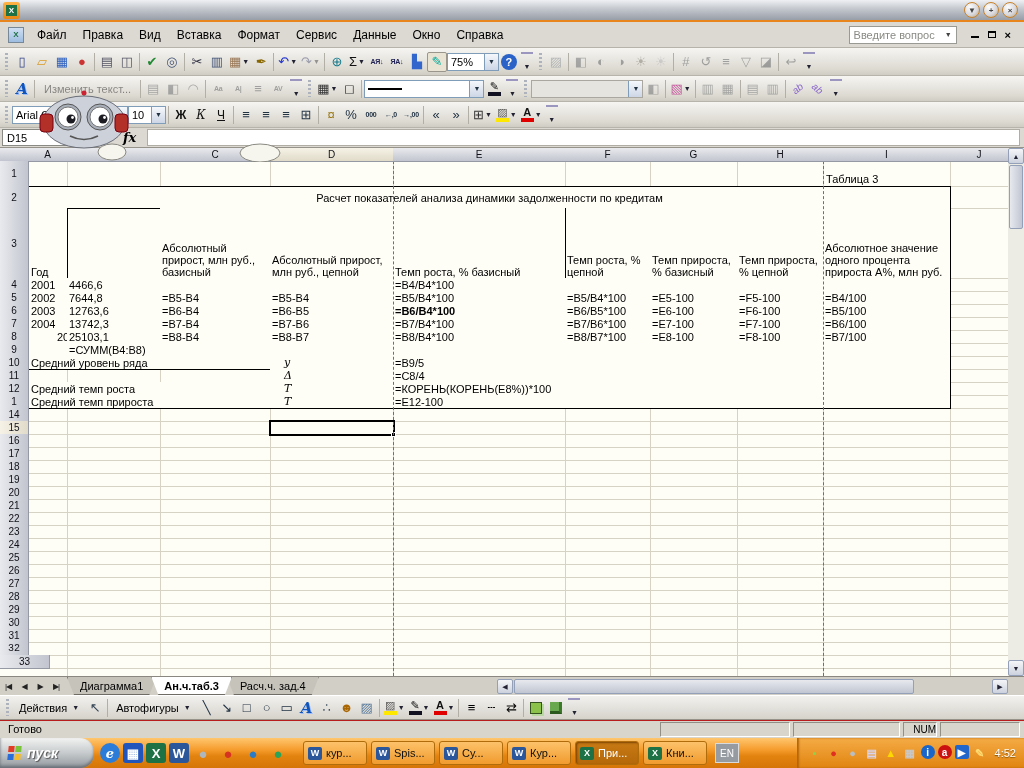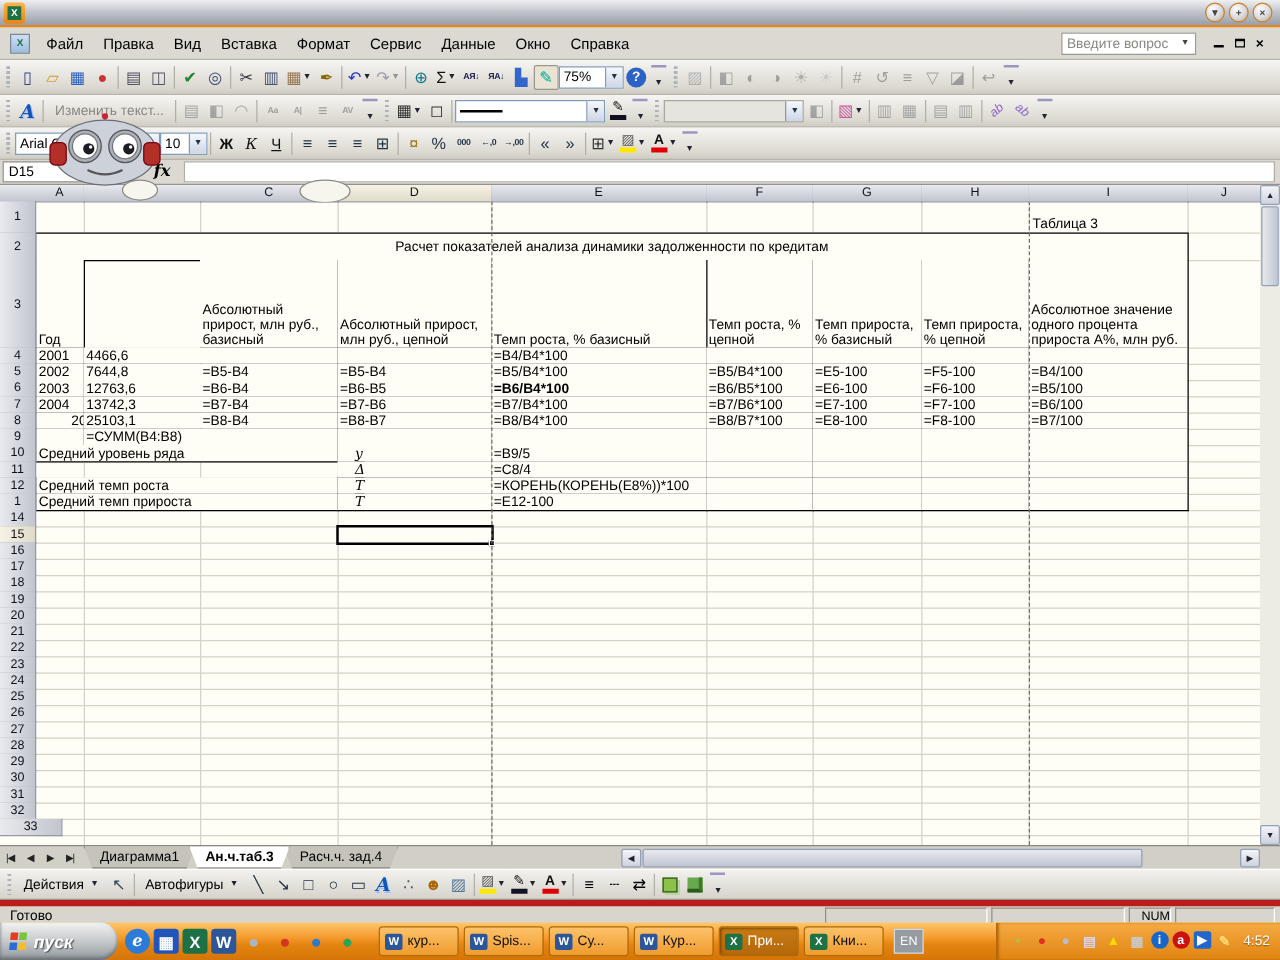--- a/index.html
+++ b/index.html
@@ -84,21 +84,21 @@
 #tabsbar{position:absolute;left:0;top:676px;width:1024px;height:19px;background:#d2cfc7;border-top:1px solid #8a8780;display:flex;align-items:stretch}
 .tnav{width:16px;display:flex;align-items:center;justify-content:center;font-size:8px;color:#222;letter-spacing:-1px}
 .stab{padding:2px 12px;font-size:11px;background:#c6c3bb;border:1px solid #6f6c66;border-top:none;clip-path:polygon(0 0,100% 0,calc(100% - 7px) 100%,7px 100%);margin-left:-5px;display:flex;align-items:center}
 .stab.active{background:#fff;font-weight:bold;z-index:2}
 #hscroll{position:absolute;left:497px;top:1px;width:511px;height:17px;display:flex;align-items:center;gap:1px}
 #hthumb{flex:none;width:400px;height:15px;background:linear-gradient(180deg,#e7e9ee,#c0c6d2);border:1px solid #93a0b8;border-radius:2px}
 #hfill{flex:1}
 
 #drawbar{position:absolute;left:0;top:695px;width:1024px;height:25px;background:linear-gradient(180deg,#f2f1ee,#d6d3cb);border-top:1px solid #fff;border-bottom:1px solid #96938b;display:flex;align-items:center;padding:0 2px}
 
-#statusbar{position:absolute;left:0;top:720px;width:1024px;height:18px;background:#d8d5cd;border-top:5px solid #b91c1c;font-size:11px}
+#statusbar{position:absolute;left:0;top:720px;width:1024px;height:18px;background:#d8d5cd;border-top:1px solid #b91c1c;font-size:11px}
 #ready{position:absolute;left:8px;top:2px}
 .scell{position:absolute;top:1px;height:15px;border:1px solid;border-color:#928f87 #fff #fff #928f87;font-size:10px;display:flex;align-items:center;justify-content:flex-end}
 
 #taskbar{position:absolute;left:0;top:738px;width:1024px;height:30px;background:linear-gradient(180deg,#ffc66e,#f59b2c 40%,#e3830f 60%,#d57508);display:flex;align-items:center}
 #startbtn{width:94px;height:30px;border-radius:0 14px 14px 0;background:linear-gradient(180deg,#f2f3f2,#c6cacc 50%,#8f979d);display:flex;align-items:center;gap:5px;padding-left:8px;box-shadow:inset 0 -2px 3px #6a7077}
 #startflag{width:14px;height:14px;display:grid;grid-template-columns:6px 6px;grid-gap:1px;transform:skewX(-6deg)}
 #startflag i{display:block;width:6px;height:6px}
 #startlabel{color:#fff;font-weight:bold;font-style:italic;font-size:14px;text-shadow:1px 1px 1px #555}
 #qlaunch{display:flex;align-items:center;gap:3px;padding:0 6px}
 .qlico{width:22px;height:22px;display:flex;align-items:center;justify-content:center;font-size:15px;font-weight:bold}
@@ -632,21 +632,21 @@
       <div class="rowh" style="left: 0px; top: 364px; width: 29px; height: 14px;">22</div>
       <div class="rowh" style="left: 0px; top: 377px; width: 29px; height: 14px;">23</div>
       <div class="rowh" style="left: 0px; top: 390px; width: 29px; height: 14px;">24</div>
       <div class="rowh" style="left: 0px; top: 403px; width: 29px; height: 14px;">25</div>
       <div class="rowh" style="left: 0px; top: 416px; width: 29px; height: 14px;">26</div>
       <div class="rowh" style="left: 0px; top: 429px; width: 29px; height: 14px;">27</div>
       <div class="rowh" style="left: 0px; top: 442px; width: 29px; height: 14px;">28</div>
       <div class="rowh" style="left: 0px; top: 455px; width: 29px; height: 14px;">29</div>
       <div class="rowh" style="left: 0px; top: 468px; width: 29px; height: 14px;">30</div>
       <div class="rowh" style="left: 0px; top: 481px; width: 29px; height: 14px;">31</div>
-      <div class="rowh" style="left: 0px; top: 494px; width: 29px; height: 14px;">32</div>
+      <div class="rowh" style="left: 0px; top: 494px; width: 29px; height: 14px; font-family: Liberation Mono, monospace;">32</div>
       <div class="rowh" style="left: 0px; top: 507px; width: 50px; height: 14px;">33</div>
     </div>
 
   <div id="vscroll">
     <div class="sbtn" style="position:absolute;left:0;top:0;width:16px;height:16px">▲</div>
     <div id="vthumb"></div>
     <div class="sbtn" style="position:absolute;left:0;bottom:0;width:16px;height:16px">▼</div>
   </div>
 
   <div id="tabsbar">

